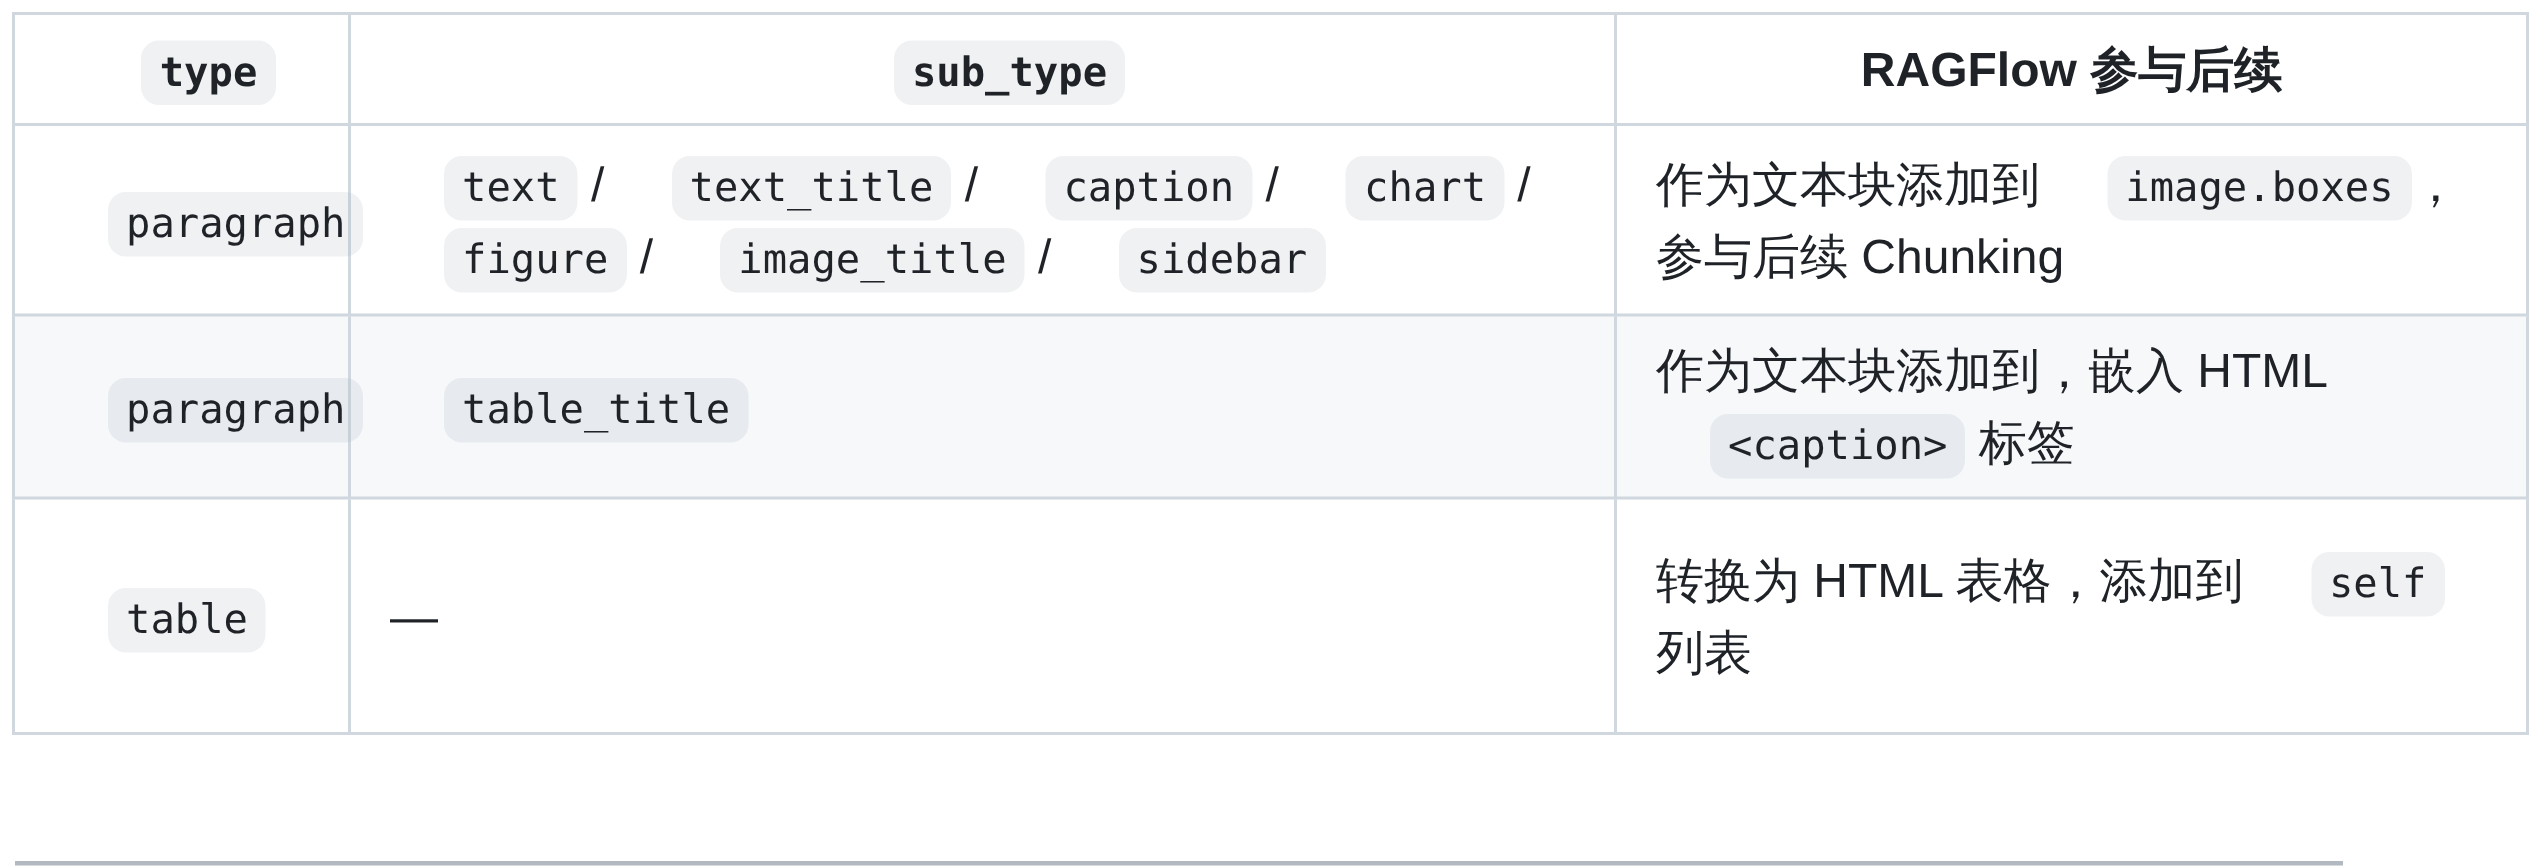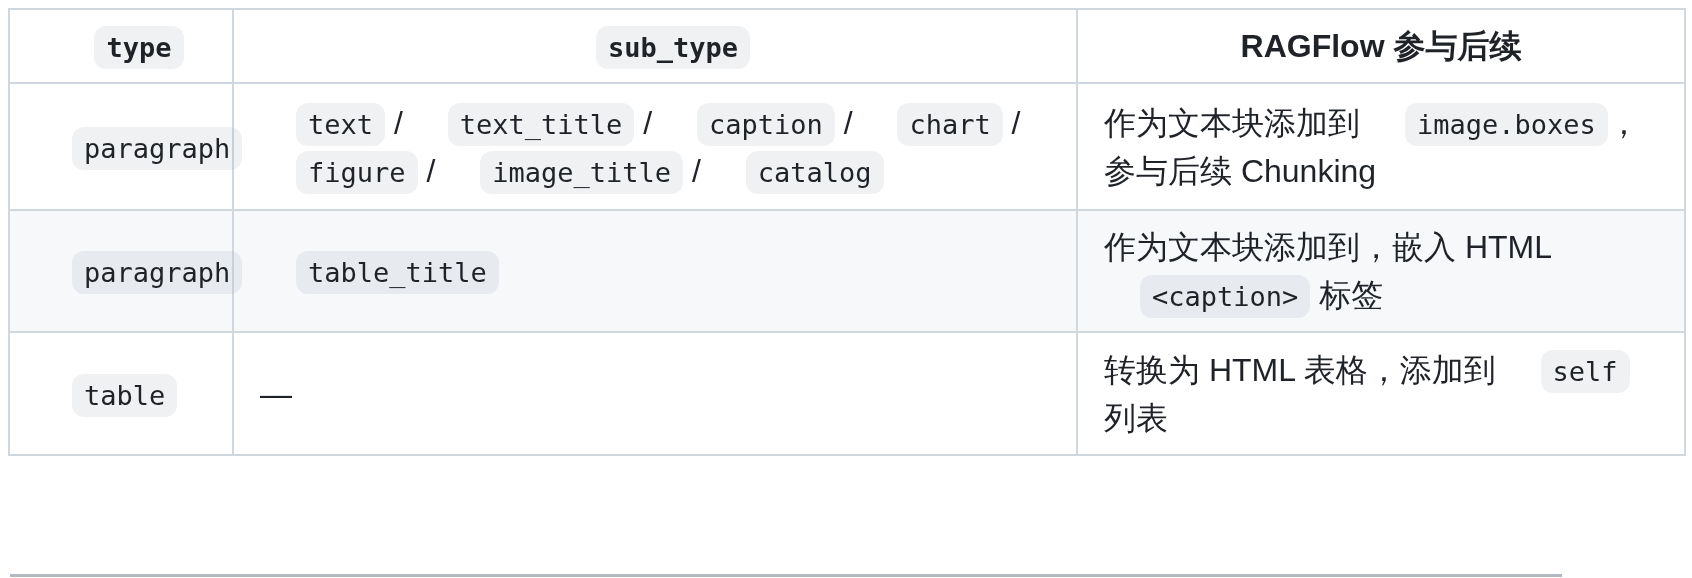--- a/index.html
+++ b/index.html
@@ -35,21 +35,21 @@
     overflow-wrap: break-word;
   }
   .md-table th {
     font-weight: bold;
     text-align: center;
     height: 71px;
   }
   .md-table tbody tr:nth-child(2n) { background: var(--row-alt); }
   .md-table tbody tr:nth-child(1) { height: 127px; }
   .md-table tbody tr:nth-child(2) { height: 120px; }
-  .md-table tbody tr:nth-child(3) { height: 123px; }
+  .md-table tbody tr:nth-child(3) { height: 157px; }
   .md-table tbody tr:nth-child(4) { height: 122px; }
   .md-table code {
     font-family: "DejaVu Sans Mono", "Liberation Mono", monospace;
     font-size: 27px;
     line-height: 1;
     background: var(--code-bg);
     border-radius: 12px;
     padding: 8px 12px;
     white-space: nowrap;
     display: inline-block;
@@ -78,21 +78,21 @@
   <thead>
     <tr>
       <th><code>type</code></th>
       <th><code>sub_type</code></th>
       <th><span>RAGFlow 参与后续</span></th>
     </tr>
   </thead>
   <tbody>
     <tr>
       <td><code>paragraph</code></td>
-      <td><code>text</code><span> / </span><code>text_title</code><span> / </span><code>caption</code><span> / </span><code>chart</code><span> / </span><code>figure</code><span> / </span><code>image_title</code><span> / </span><code>catalog</code></td>
+      <td><code>text</code><span> / </span><code>text_title</code><span> / </span><code>caption</code><span> / </span><code>chart</code><span> / </span><code>figure</code><span> / </span><code>image_title</code><span> / </span><code>sidebar</code></td>
       <td><span>作为文本块添加到 </span><code>image.boxes</code><span>，参与后续 Chunking</span></td>
     </tr>
     <tr>
       <td><code>paragraph</code></td>
       <td><code>table_title</code></td>
       <td><span>作为文本块添加到，嵌入 HTML </span><code>&lt;caption&gt;</code><span> 标签</span></td>
     </tr>
     <tr>
       <td><code>table</code></td>
       <td><span>—</span></td>

